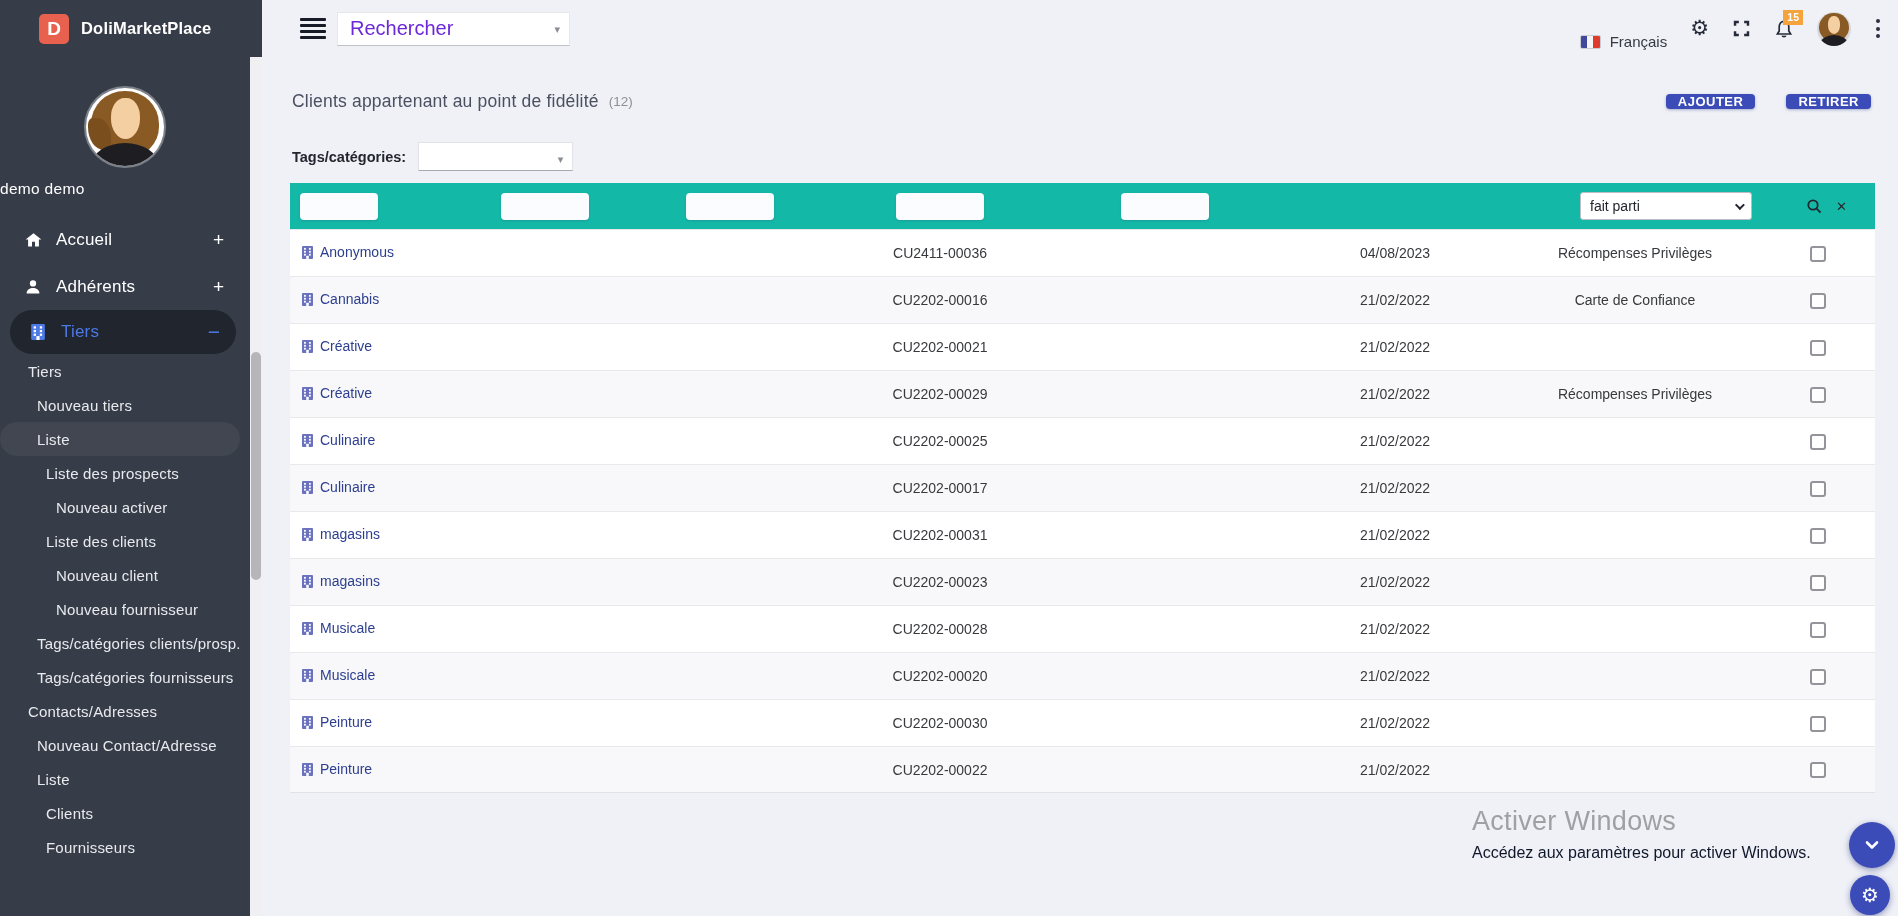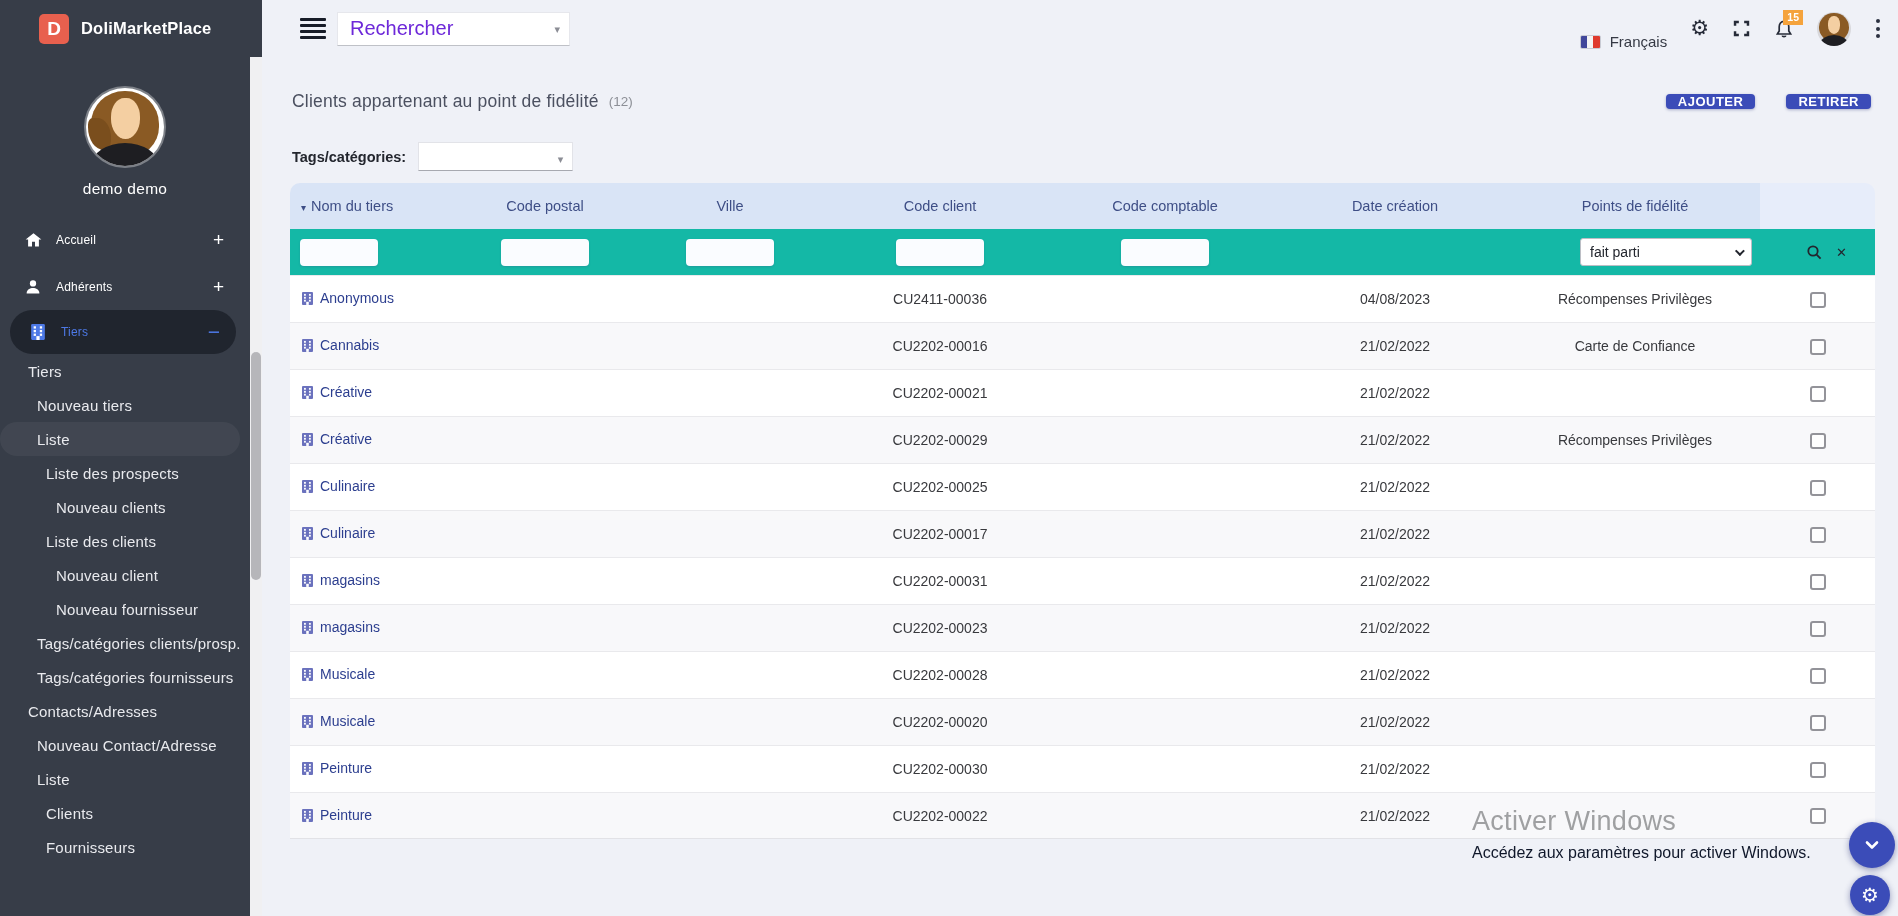--- a/index.html
+++ b/index.html
@@ -12,25 +12,25 @@
   .logo-sq { width:30px; height:30px; background:#e8604e; border-radius:5px; color:#fff; font-size:19px; font-weight:bold; display:flex; align-items:center; justify-content:center; }
   .brand { color:#fff; font-size:16.5px; font-weight:600; margin-left:12px; letter-spacing:.2px; }
   .side-scroll { position:absolute; top:57px; left:0; width:250px; bottom:0; overflow:hidden; }
   .sb-track { position:absolute; right:0; top:57px; width:12px; bottom:0; background:#f0f0f2; }
   .sb-thumb { position:absolute; left:1px; top:295px; width:10px; height:228px; background:#b6b6ba; border-radius:5px; }
   .avatar-big { position:relative; width:78px; height:78px; border-radius:50%; background:#fff; margin:31px auto 0 auto; overflow:hidden; box-shadow:0 0 0 2px rgba(255,255,255,.35); }
   .av-hair { position:absolute; left:7%; top:4%; width:86%; height:84%; background:#8a5a24; border-radius:50% 50% 46% 46%; }
   .av-flick { position:absolute; left:2%; top:38%; width:30%; height:42%; background:#7a4e1d; border-radius:20% 60% 30% 70%; }
   .av-face { position:absolute; left:32%; top:13%; width:37%; height:52%; background:#f4cfa2; border-radius:48% 48% 52% 52%; }
   .av-body { position:absolute; bottom:-2%; left:8%; width:84%; height:32%; background:#1e1e22; border-radius:55% 55% 0 0 / 95% 95% 0 0; }
-  .uname { color:#fff; text-align:center; font-size:15.5px; margin-top:14px; letter-spacing:.3px; }
+  .uname { color:#fff; text-align:left; font-size:15.5px; margin-top:14px; letter-spacing:.3px; }
   .nav { margin-top:18px; }
   .nav-item { display:flex; align-items:center; height:47px; padding-left:22px; cursor:pointer; }
   .nicon { width:22px; display:flex; justify-content:center; margin-right:12px; }
-  .nlabel { color:#fff; font-size:12px; font-weight:500; letter-spacing:.2px; }
+  .nlabel { color:#fff; font-size:17px; font-weight:500; letter-spacing:.2px; }
   .ntoggle { margin-left:auto; margin-right:26px; color:#fff; font-size:19px; font-weight:300; }
   .nav-item.active { background:#20252e; border-radius:24px; margin:0 14px 0 10px; padding-left:17px; height:44px; }
   .nav-item.active .nlabel, .nav-item.active .ntoggle { color:#4d79e6; }
   .nav-item.active .ntoggle { margin-right:16px; font-size:21px; }
   .sub { display:flex; align-items:center; height:34px; color:#e9eaee; font-size:15px; cursor:pointer; letter-spacing:.2px; }
   .sub.lvl1 { padding-left:28px; }
   .sub.lvl2 { padding-left:37px; }
   .sub.lvl3 { padding-left:46px; }
   .sub.lvl4 { padding-left:56px; }
   .sub.hl { background:rgba(255,255,255,.05); border-radius:17px; margin-right:10px; }
@@ -150,21 +150,21 @@
                 </g>
               </svg>
           </span>
           <span class="nlabel">Tiers</span>
           <span class="ntoggle">−</span>
         </div>
         <div class="sub lvl1">Tiers</div>
         <div class="sub lvl2">Nouveau tiers</div>
         <div class="sub lvl2 hl">Liste</div>
         <div class="sub lvl3">Liste des prospects</div>
-        <div class="sub lvl4">Nouveau clients</div>
+        <div class="sub lvl4">Nouveau activer</div>
         <div class="sub lvl3">Liste des clients</div>
         <div class="sub lvl4">Nouveau client</div>
         <div class="sub lvl4">Nouveau fournisseur</div>
         <div class="sub lvl2">Tags/catégories clients/prosp.</div>
         <div class="sub lvl2">Tags/catégories fournisseurs</div>
         <div class="sub lvl1">Contacts/Adresses</div>
         <div class="sub lvl2">Nouveau Contact/Adresse</div>
         <div class="sub lvl2">Liste</div>
         <div class="sub lvl3">Clients</div>
         <div class="sub lvl3">Fournisseurs</div>
@@ -246,30 +246,20 @@
           <col style="width:170px">
             <col style="width:170px">
             <col style="width:200px">
             <col style="width:220px">
           <col style="width:230px">
             <col style="width:230px">
             <col style="width:250px">
             <col style="width:115px">
         </colgroup>
         <thead>
-          <tr>
-            <th class="first"><span class="sortc">▾</span><span>Nom du tiers</span></th>
-            <th>Code postal</th>
-            <th>Ville</th>
-            <th>Code client</th>
-            <th>Code comptable</th>
-            <th>Date création</th>
-            <th>Points de fidélité</th>
-            <th class="last"></th>
-          </tr>
           <tr class="filter">
             <td>
                 <input class="fin left" style="">
               </td>
             <td><input class="fin" style=""></td>
             <td><input class="fin" style=""></td>
             <td><input class="fin" style=""></td>
             <td><input class="fin" style=""></td>
             <td></td>
             <td>

